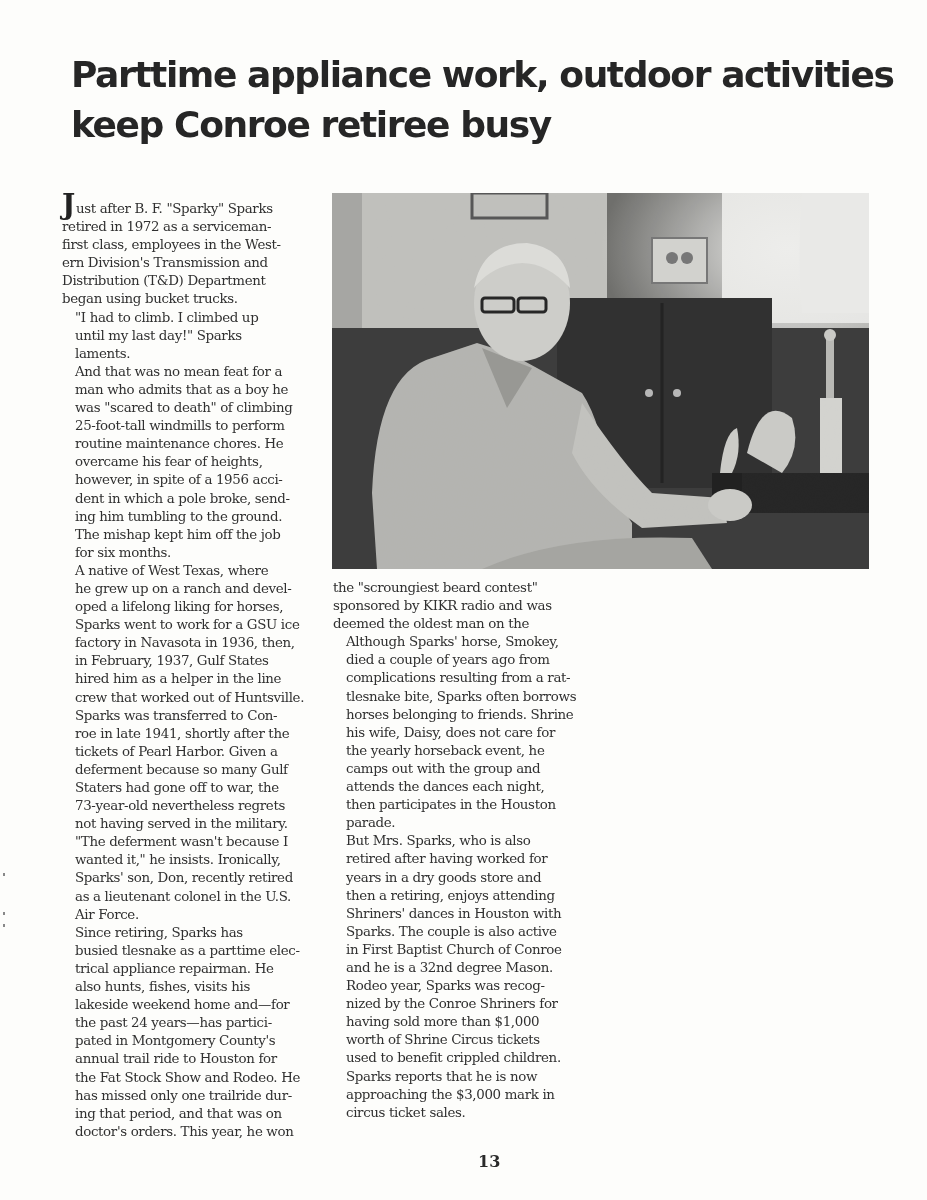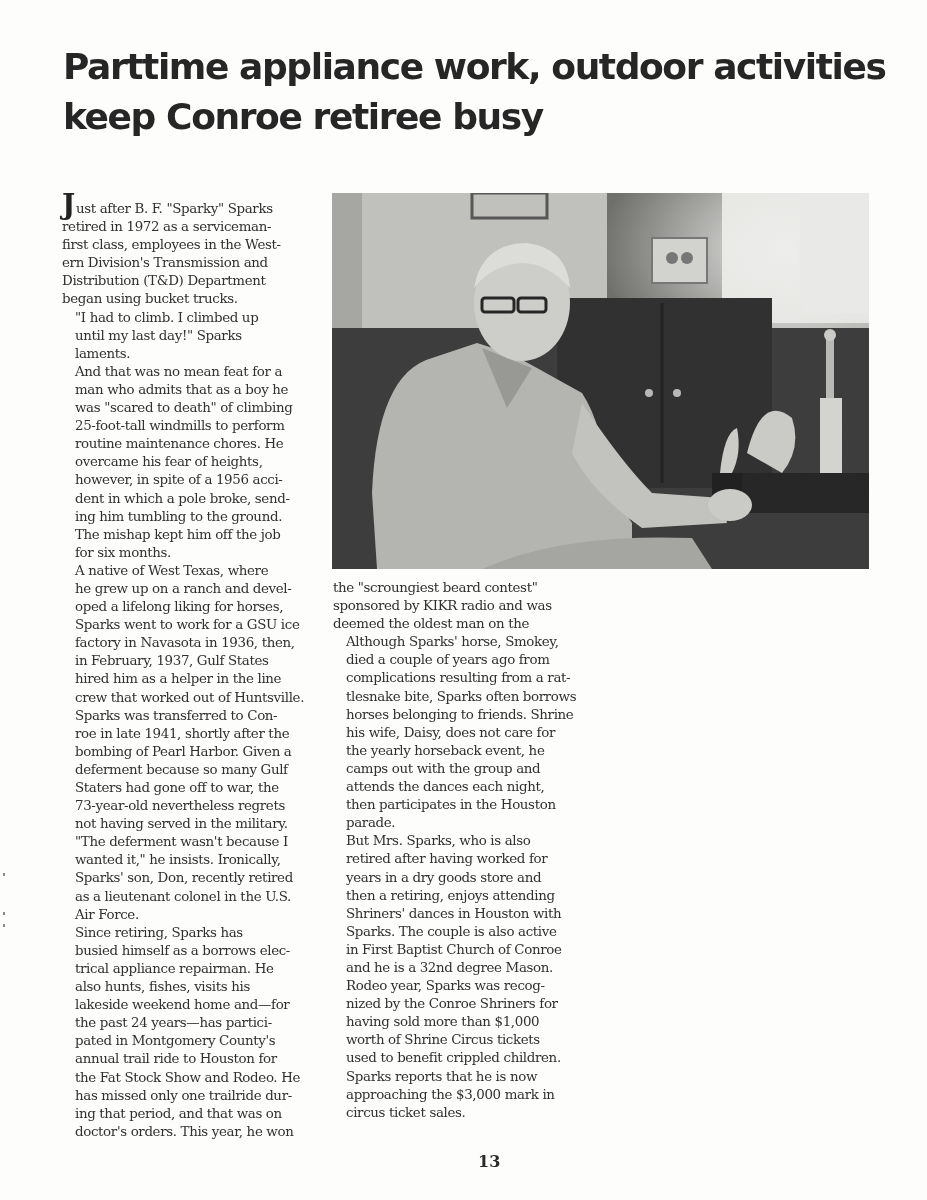--- a/index.html
+++ b/index.html
@@ -7,21 +7,21 @@
       width: 927px; height: 1200px;
       background: #fdfdfb;
       position: relative;
       overflow: hidden;
       color: #2a2a2a;
     }
     .headline {
       position: absolute;
       left: 63px; top: 42px;
       width: 820px;
-      margin: 0;
+      margin: 8px;
       font-family: "DejaVu Sans", sans-serif;
       font-weight: bold;
       font-size: 36px;
       line-height: 50px;
       letter-spacing: -1.4px;
       color: #262626;
     }
     .col {
       position: absolute;
       font-family: "DejaVu Serif", serif;
@@ -107,34 +107,34 @@
       <span class="line">oped a lifelong liking for horses,</span>
       <span class="line">Sparks went to work for a GSU ice</span>
       <span class="line">factory in Navasota in 1936, then,</span>
       <span class="line">in February, 1937, Gulf States</span>
       <span class="line">hired him as a helper in the line</span>
       <span class="line">crew that worked out of Huntsville.</span>
     </p>
     <p>
       <span class="line">Sparks was transferred to Con-</span>
       <span class="line">roe in late 1941, shortly after the</span>
-      <span class="line">bombing of Pearl Harbor. Given a</span>
+      <span class="line">tickets of Pearl Harbor. Given a</span>
       <span class="line">deferment because so many Gulf</span>
       <span class="line">Staters had gone off to war, the</span>
       <span class="line">73-year-old nevertheless regrets</span>
       <span class="line">not having served in the military.</span>
       <span class="line">"The deferment wasn't because I</span>
       <span class="line">wanted it," he insists. Ironically,</span>
       <span class="line">Sparks' son, Don, recently retired</span>
       <span class="line">as a lieutenant colonel in the U.S.</span>
       <span class="line">Air Force.</span>
     </p>
     <p>
       <span class="line">Since retiring, Sparks has</span>
-      <span class="line">busied himself as a borrows elec-</span>
+      <span class="line">busied tlesnake as a parttime elec-</span>
       <span class="line">trical appliance repairman. He</span>
       <span class="line">also hunts, fishes, visits his</span>
       <span class="line">lakeside weekend home and—for</span>
       <span class="line">the past 24 years—has partici-</span>
       <span class="line">pated in Montgomery County's</span>
       <span class="line">annual trail ride to Houston for</span>
       <span class="line">the Fat Stock Show and Rodeo. He</span>
       <span class="line">has missed only one trailride dur-</span>
       <span class="line">ing that period, and that was on</span>
       <span class="line">doctor's orders. This year, he won</span>

